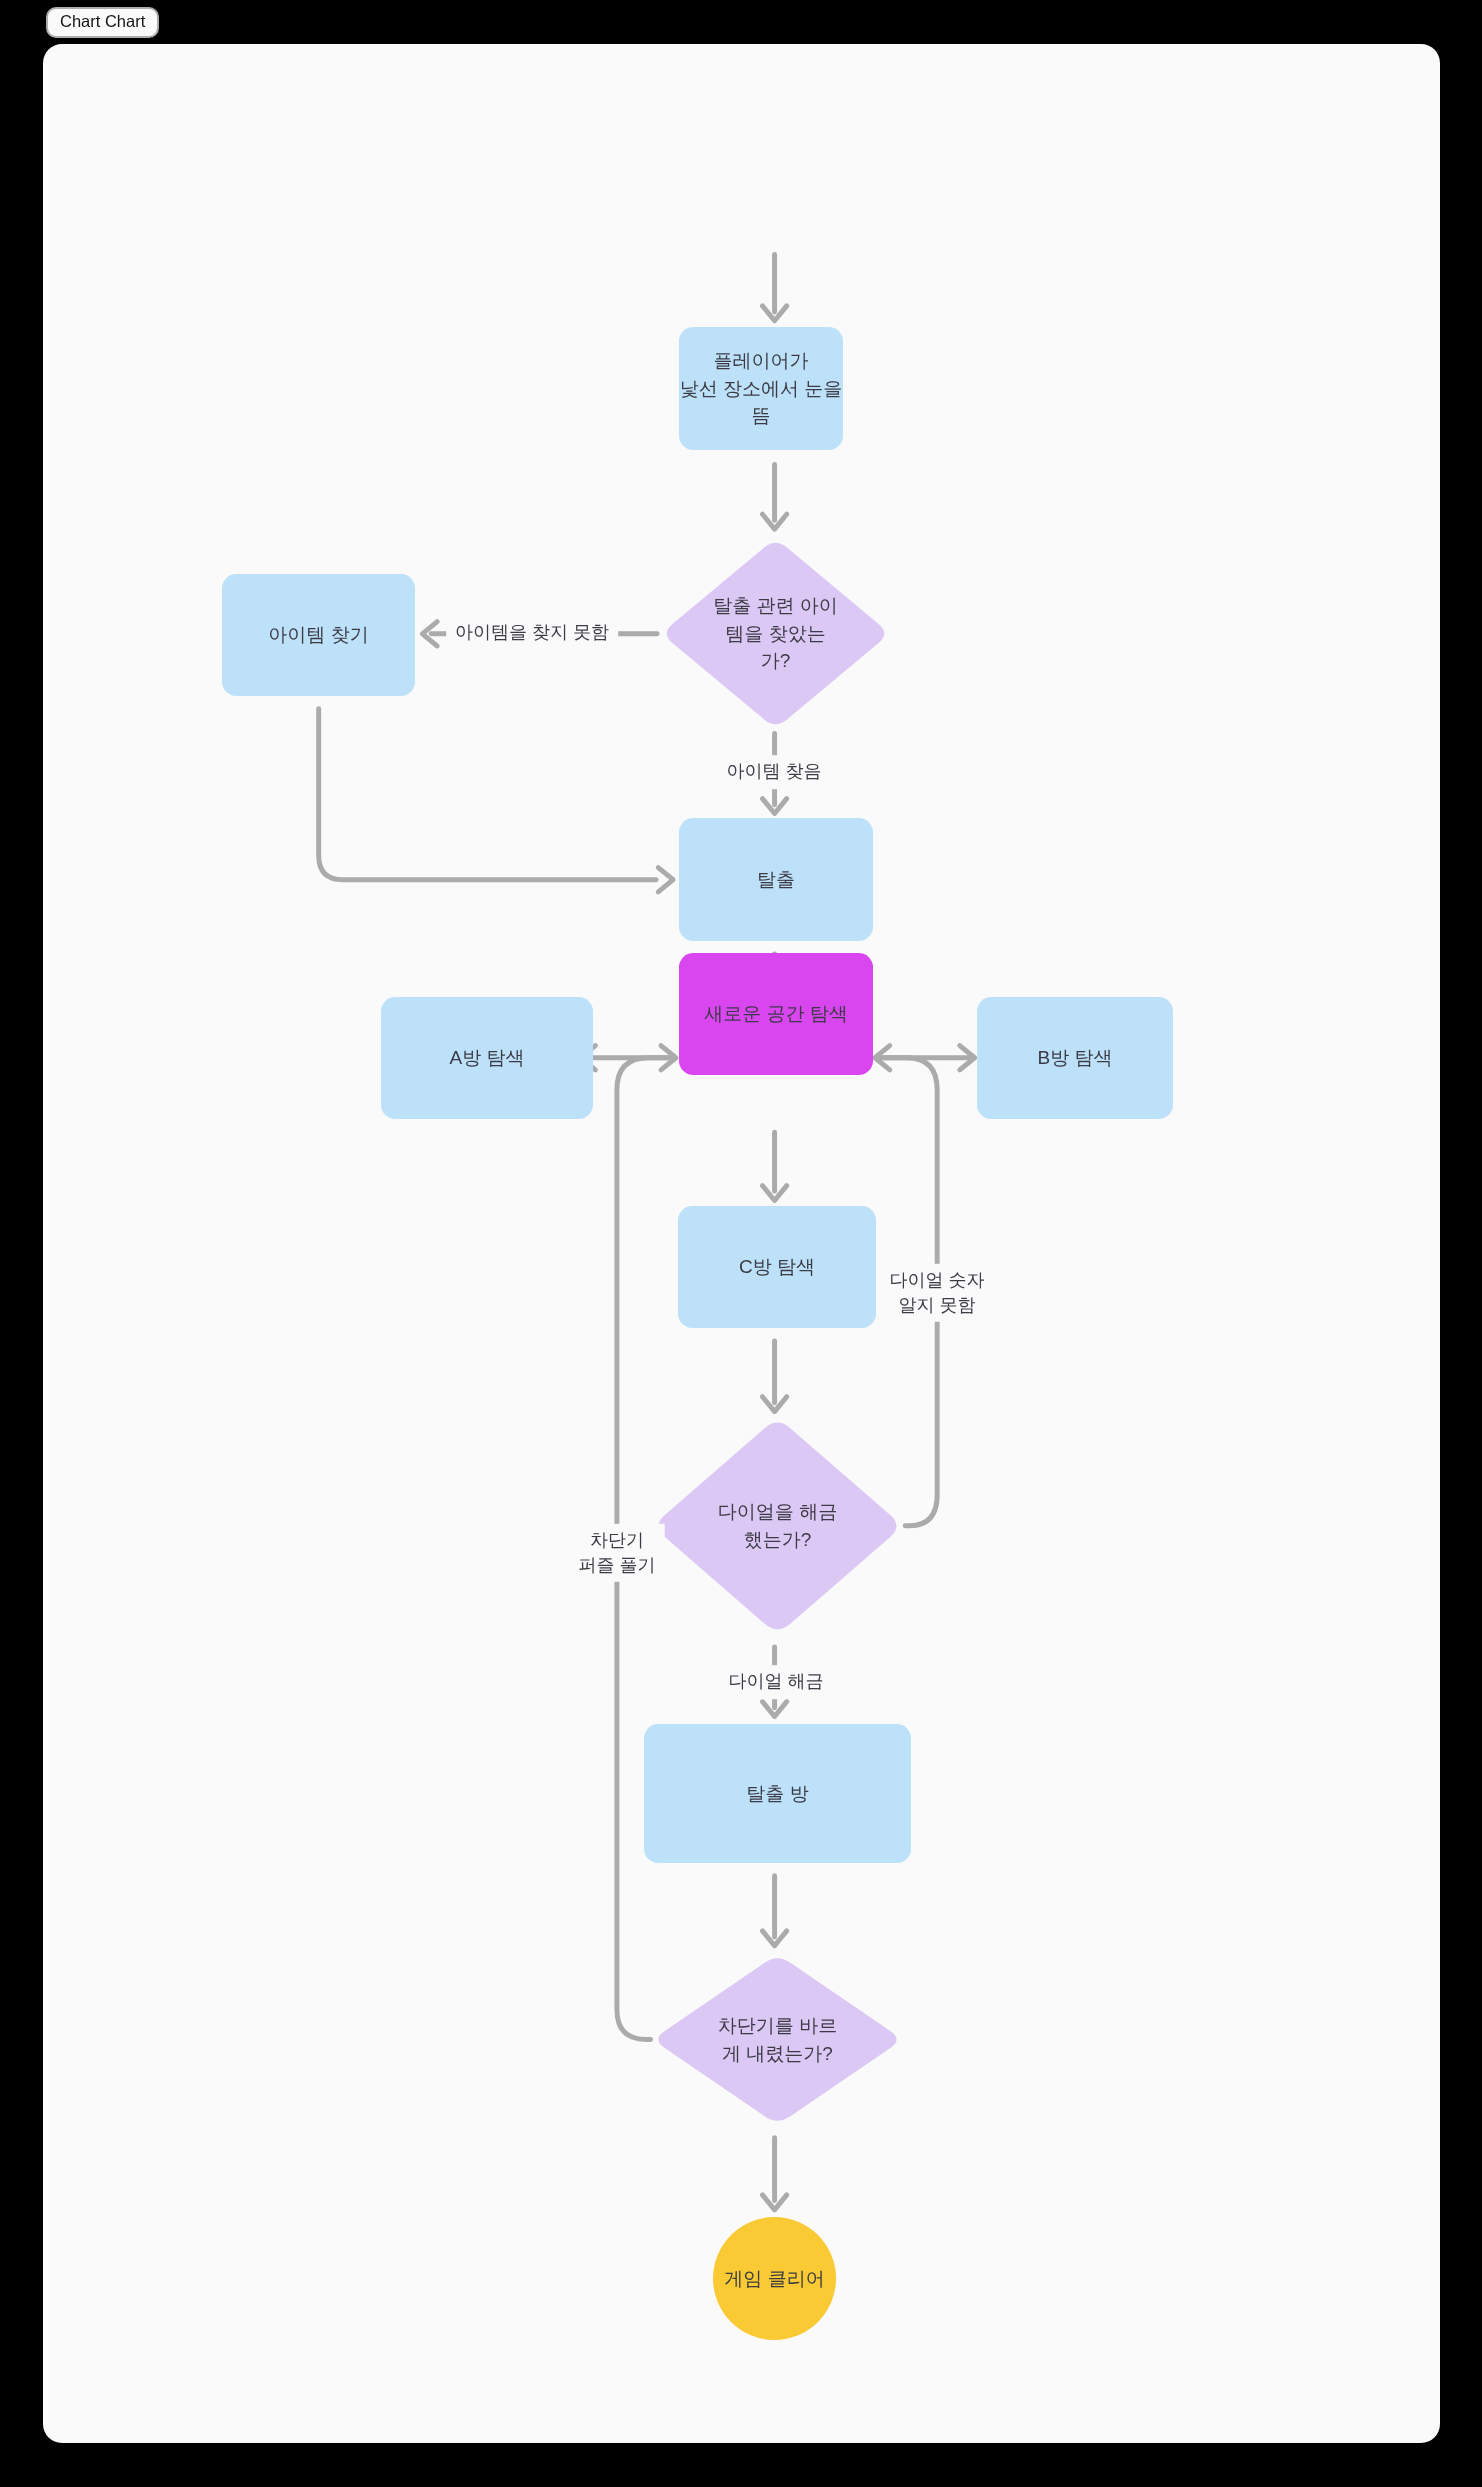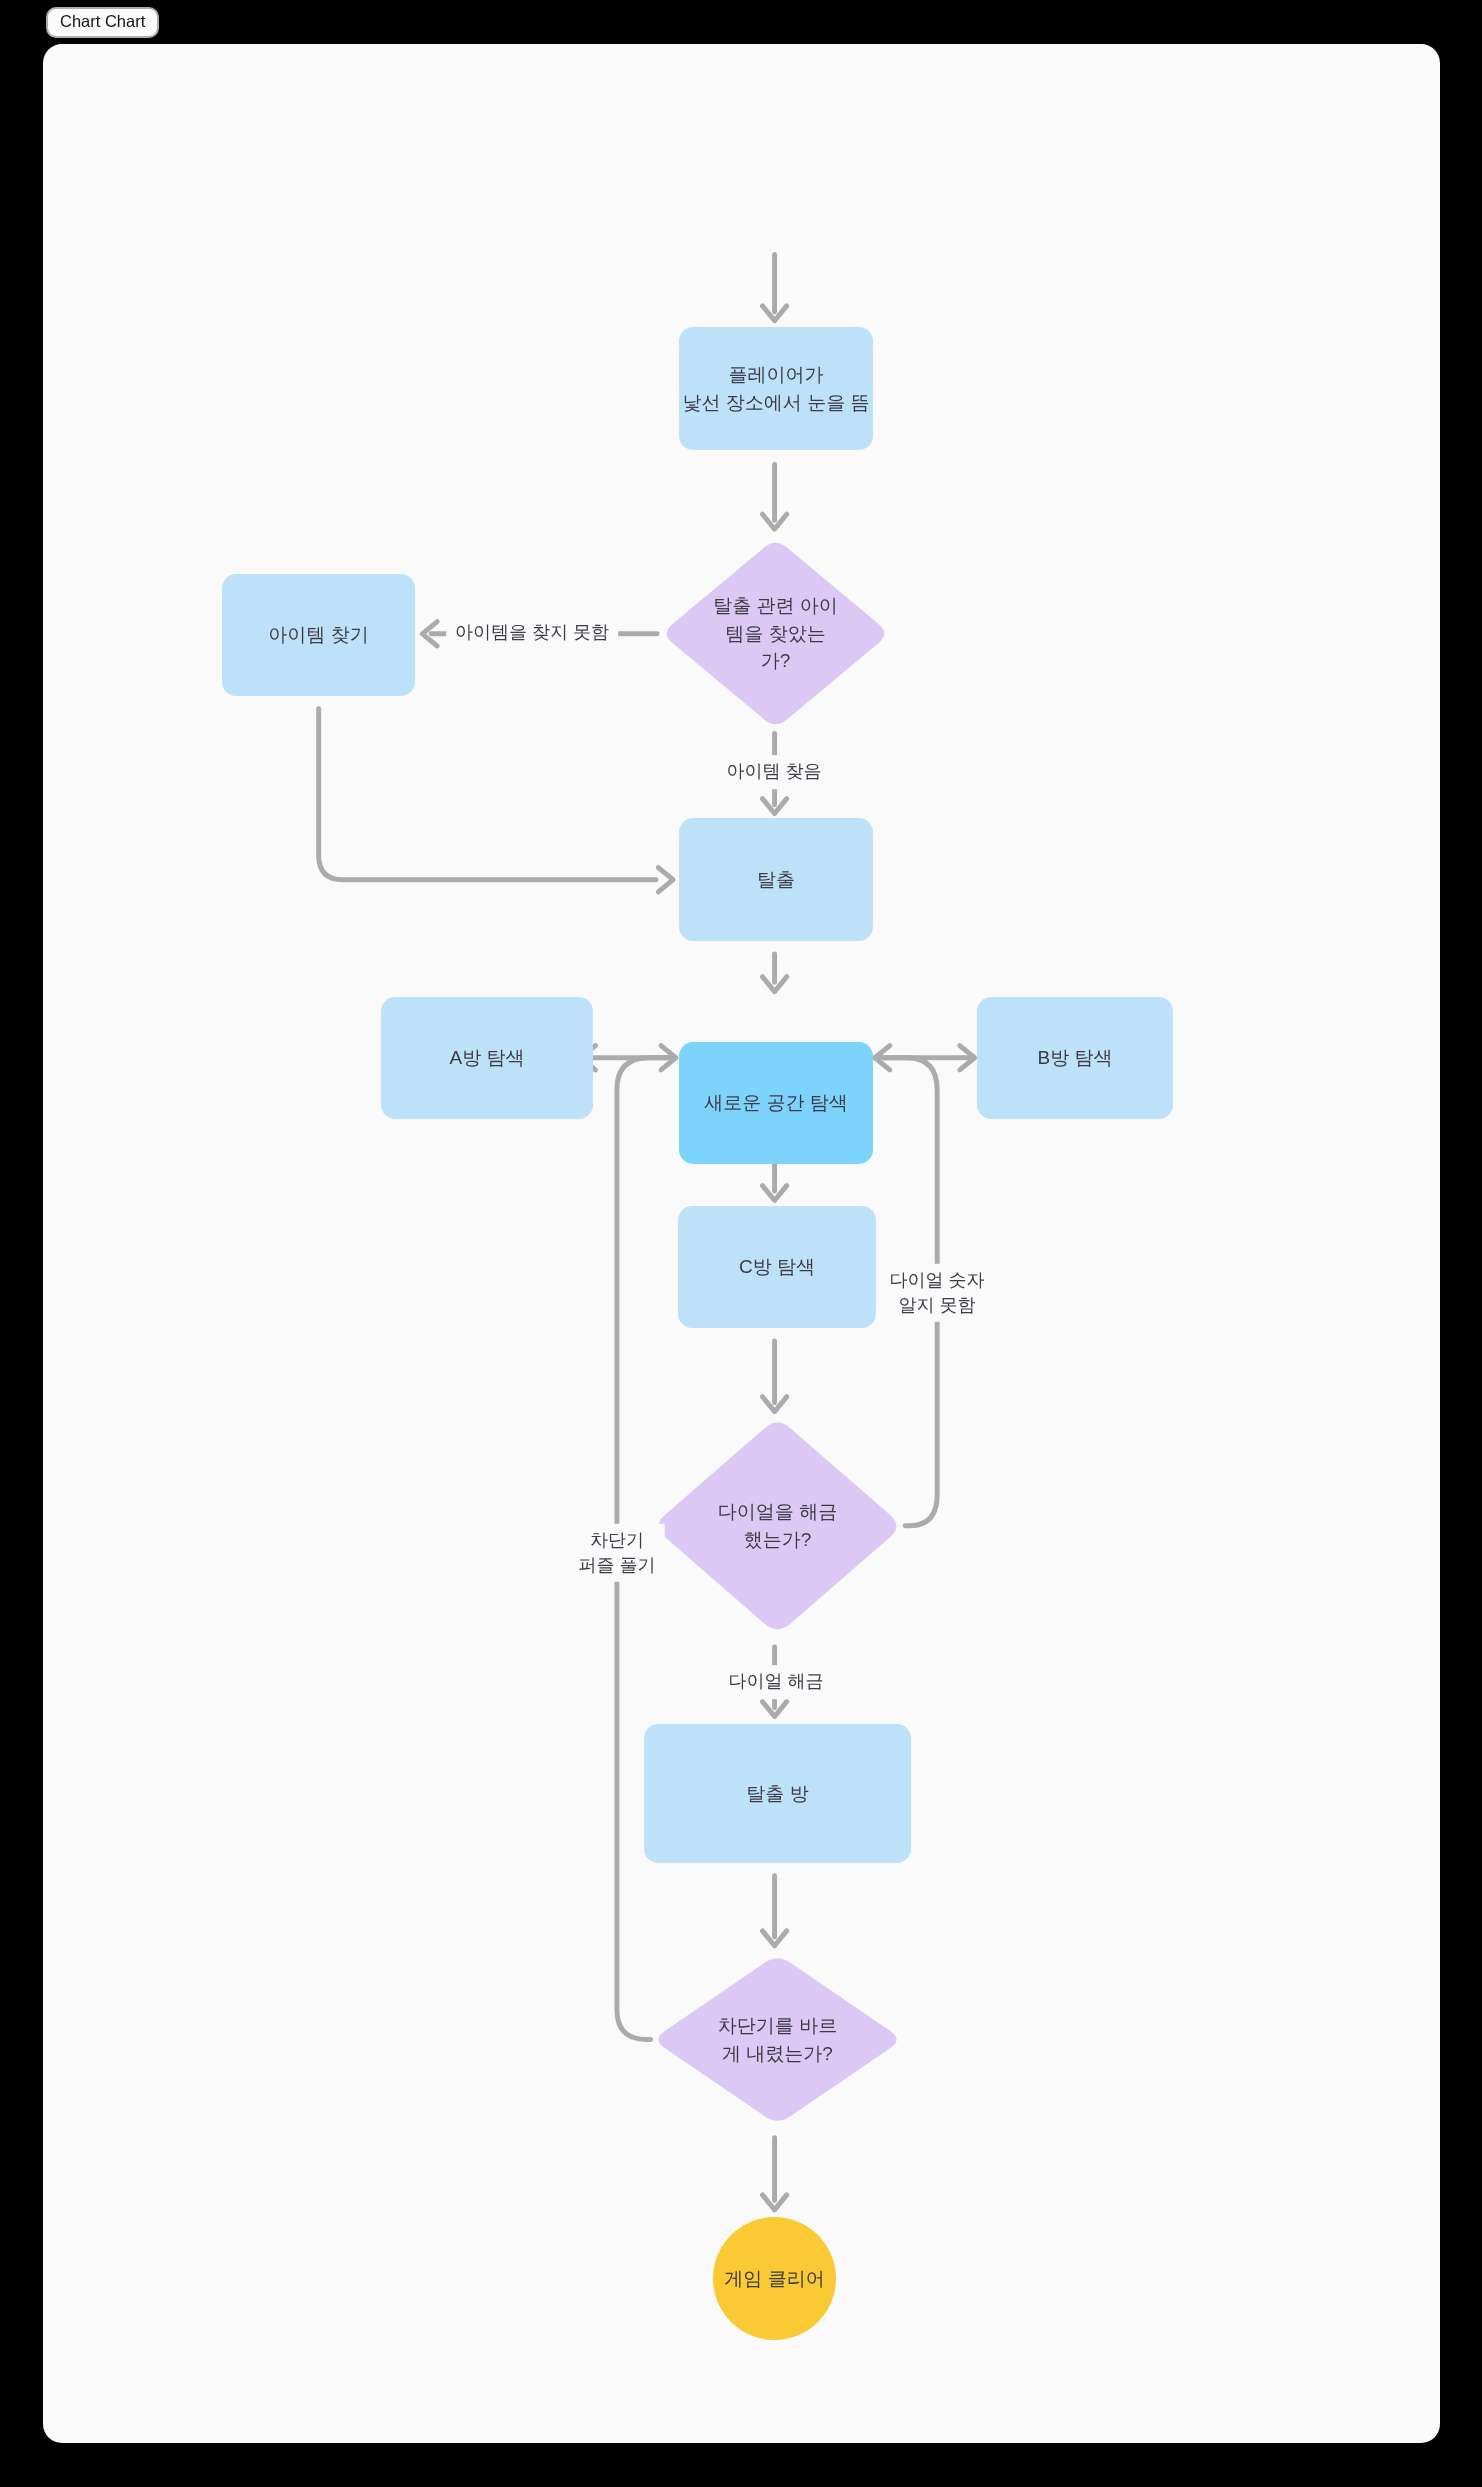--- a/index.html
+++ b/index.html
@@ -56,42 +56,42 @@
       <path d="M 1405 3878 L 1405 3992" fill="none" stroke="#ABABAB" stroke-width="9" stroke-linecap="round" stroke-linejoin="round"></path>
       <path d="M 1383 3982 L 1405 4009 L 1427 3982" fill="none" stroke="#ABABAB" stroke-width="9" stroke-linecap="round" stroke-linejoin="round"></path>
     </svg>
     <div class="edge-label" style="left: 489px; top: 589px;">아이템을 찾지 못함</div>
     <div class="edge-label" style="left: 731px; top: 728px;">아이템 찾음</div>
     <div class="edge-label" style="left: 894px; top: 1249px;">다이얼 숫자
 알지 못함</div>
     <div class="edge-label" style="left: 733px; top: 1638px;">다이얼 해금</div>
     <div class="edge-label" style="left: 574px; top: 1509px;">차단기
 퍼즐 풀기</div>
-    <div class="node rect" style="left: 636px; top: 283px; width: 194px; height: 123px; background: rgb(190, 225, 250);">
+    <div class="node rect" style="left: 636px; top: 283px; width: 164px; height: 123px; background: rgb(190, 225, 250);">
       <span class="node-text">플레이어가
 낯선 장소에서 눈을 뜸</span>
     </div>
     <div class="node diamond" style="left: 618px; top: 494px; width: 229px; height: 191px;">
       <svg width="229" height="191" viewBox="0 0 415 346">
         <path d="M 228.3 17.3 L 394.3 155.7 Q 415 173 394.3 190.3 L 228.3 328.7 Q 207.5 346 186.8 328.7 L 20.8 190.3 Q 0 173 20.8 155.7 L 186.8 17.3 Q 207.5 0 228.3 17.3 Z" fill="#DCC8F4"></path>
       </svg>
       <span class="node-text">탈출 관련 아이
 템을 찾았는
 가?</span>
     </div>
     <div class="node rect" style="left: 179px; top: 530px; width: 193px; height: 122px; background: rgb(190, 225, 250);">
       <span class="node-text">아이템 찾기</span>
     </div>
     <div class="node rect" style="left: 636px; top: 774px; width: 194px; height: 123px; background: rgb(190, 225, 250);">
       <span class="node-text">탈출</span>
     </div>
     <div class="node rect" style="left: 338px; top: 953px; width: 212px; height: 122px; background: rgb(190, 225, 250);">
       <span class="node-text">A방 탐색</span>
     </div>
-    <div class="node rect" style="left: 636px; top: 998px; width: 194px; height: 122px; background: #7dd3fc;">
+    <div class="node rect" style="left: 636px; top: 909px; width: 194px; height: 122px; background: #d946ef;">
       <span class="node-text">새로운 공간 탐색</span>
     </div>
     <div class="node rect" style="left: 934px; top: 953px; width: 196px; height: 122px; background: rgb(190, 225, 250);">
       <span class="node-text">B방 탐색</span>
     </div>
     <div class="node rect" style="left: 635px; top: 1162px; width: 198px; height: 122px; background: rgb(190, 225, 250);">
       <span class="node-text">C방 탐색</span>
     </div>
     <div class="node diamond" style="left: 609px; top: 1373px; width: 251px; height: 218px;">
       <svg width="251" height="218" viewBox="0 0 455 396">

